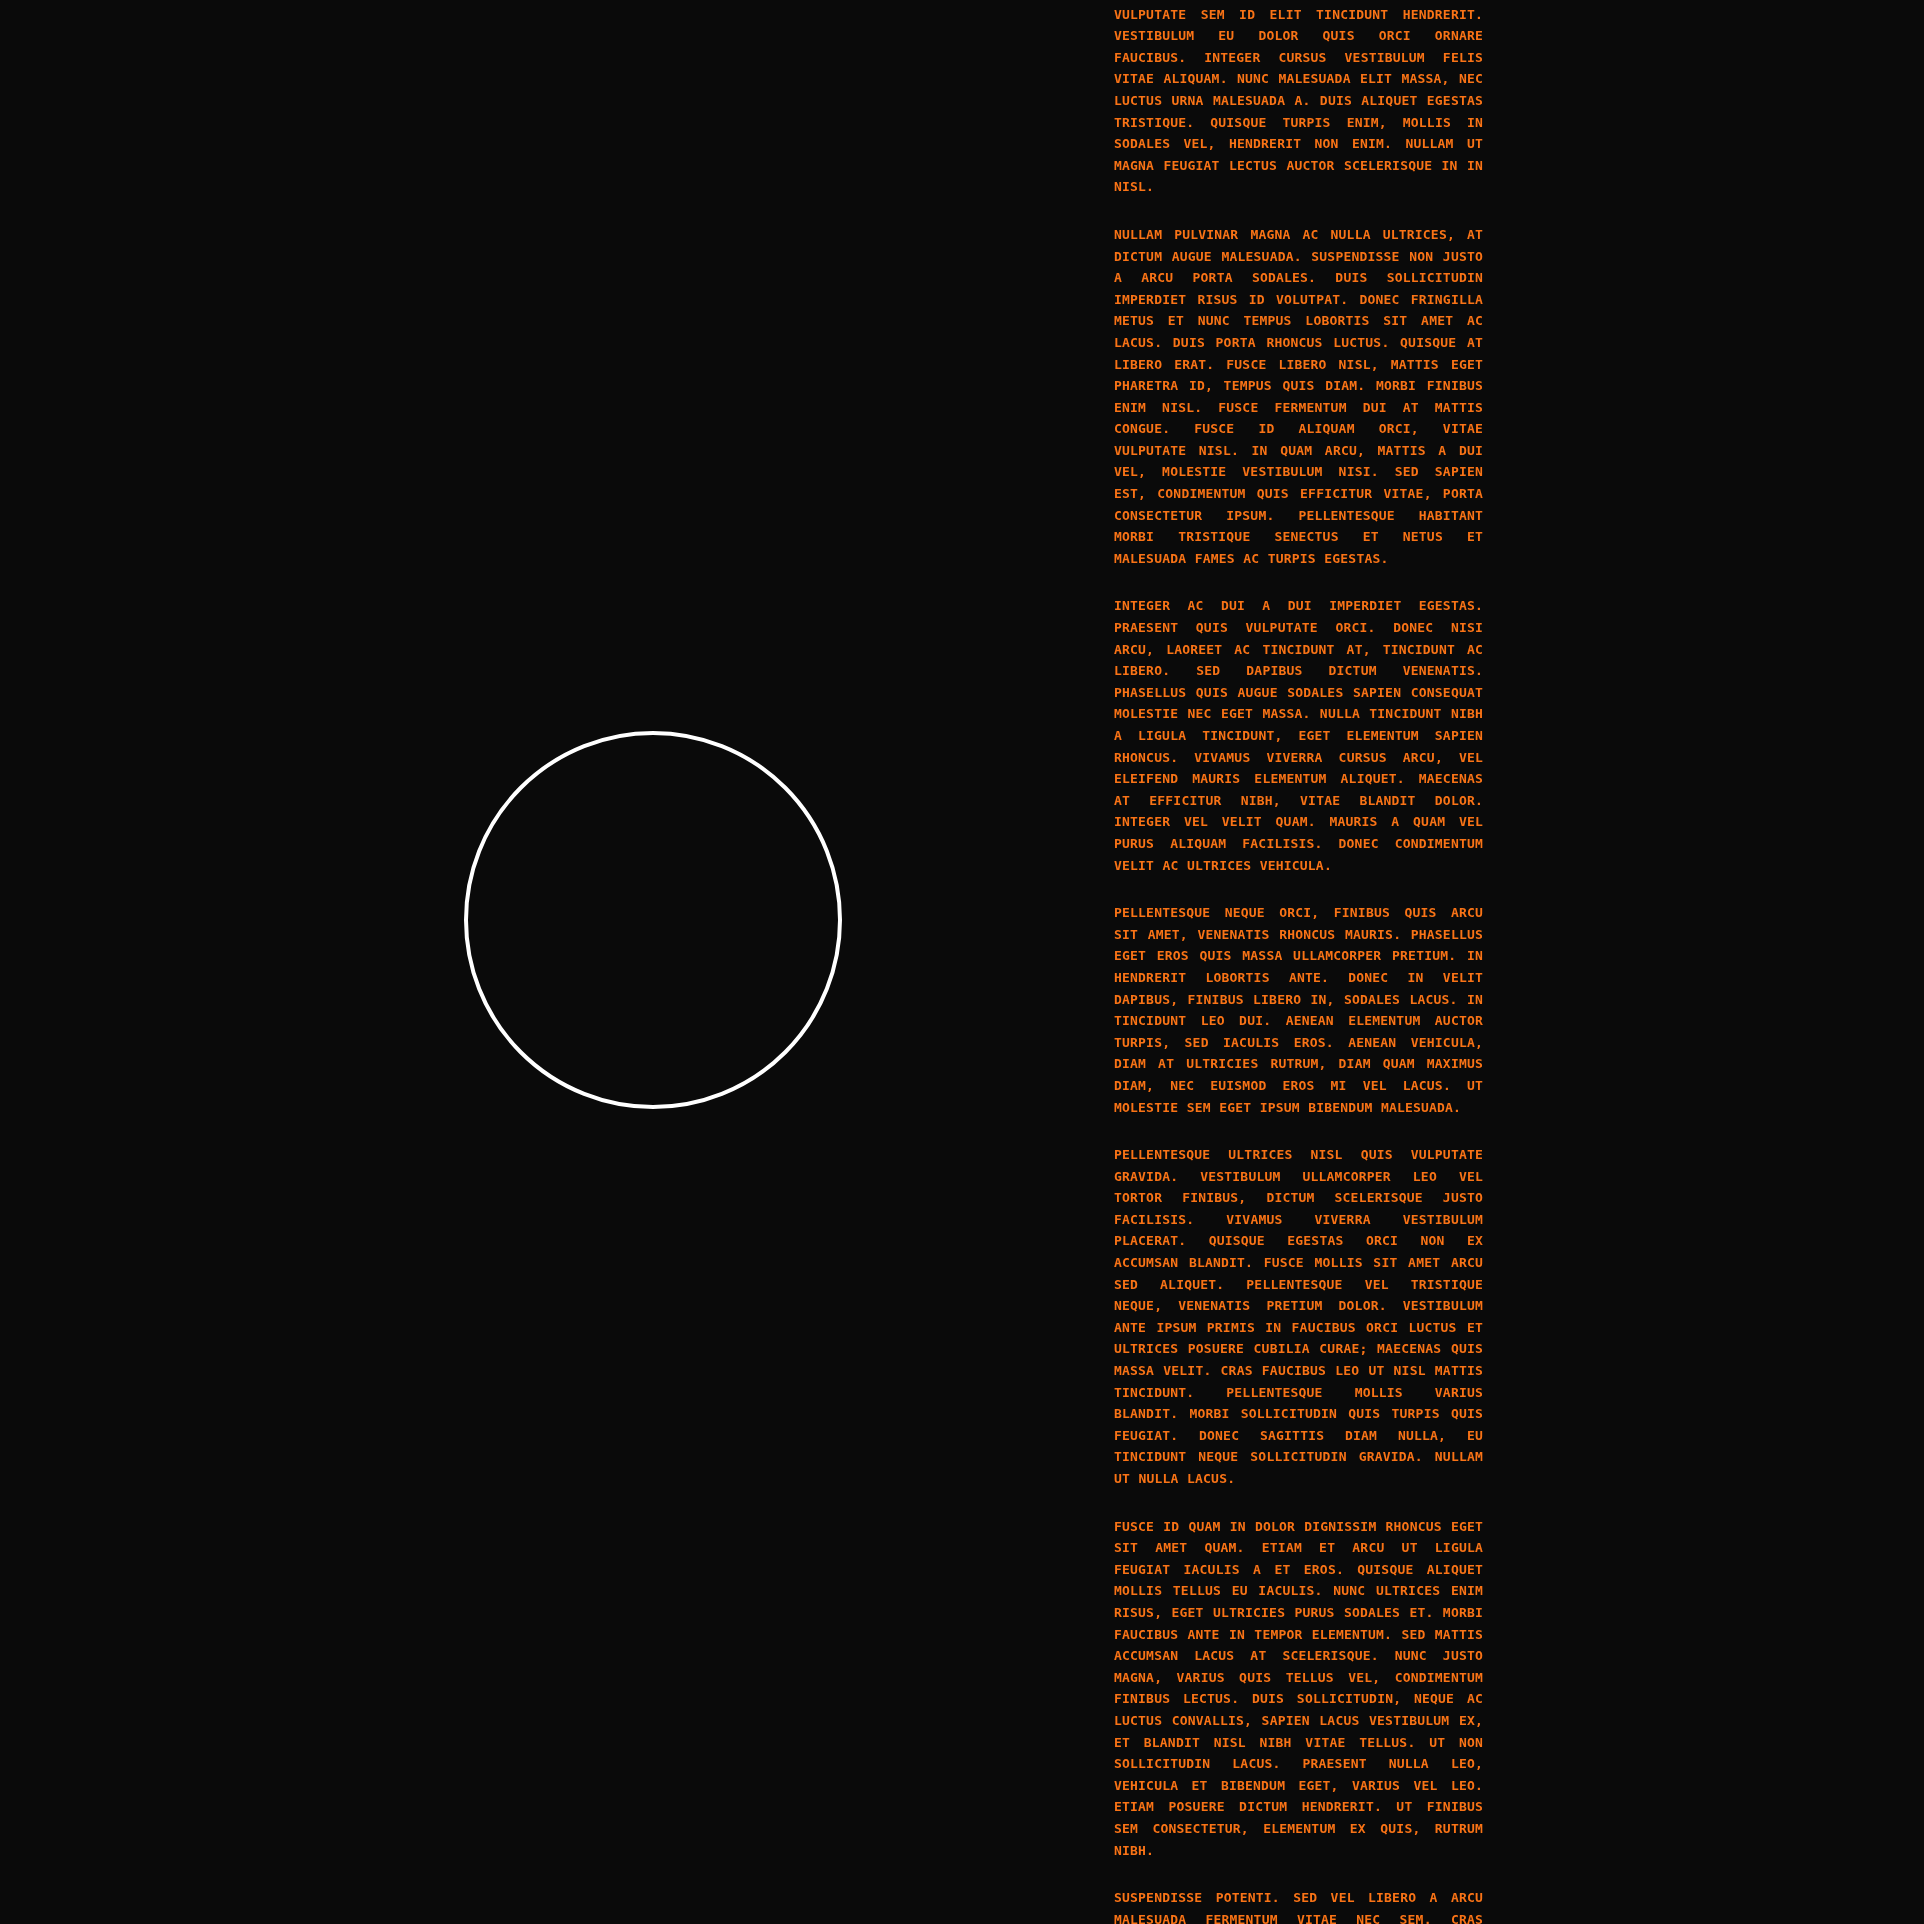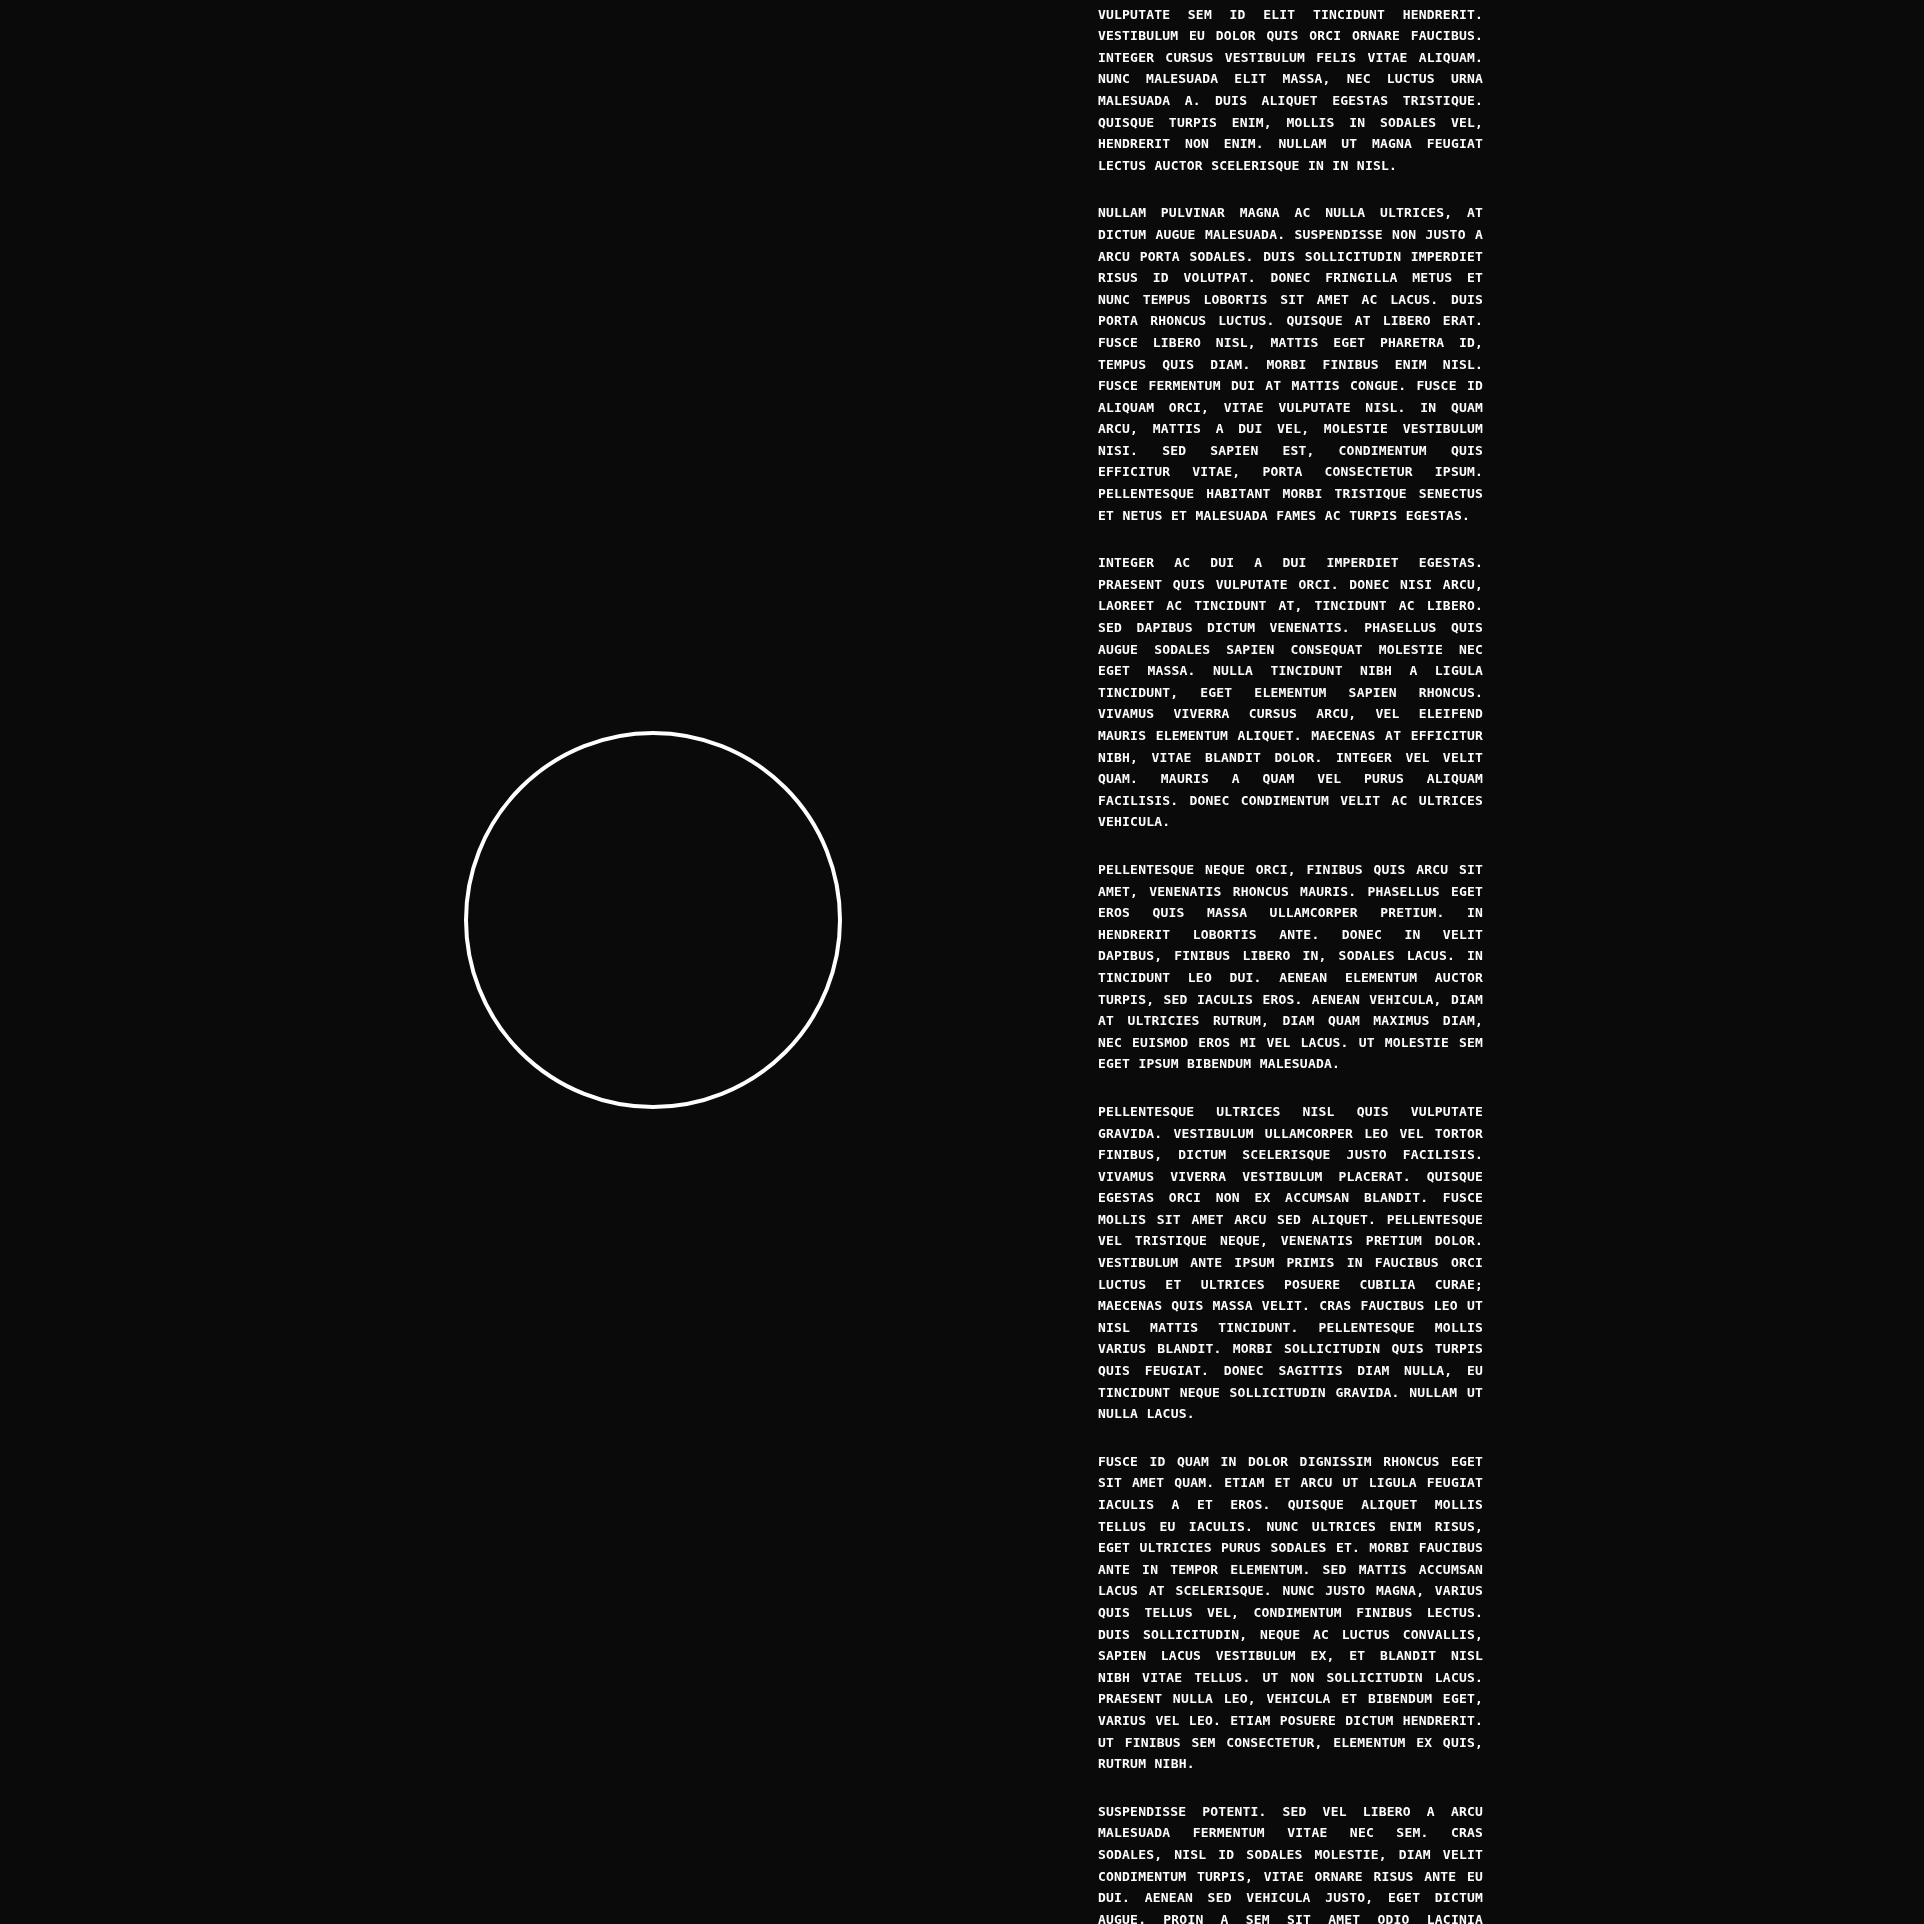--- a/index.html
+++ b/index.html
@@ -46,22 +46,22 @@
     padding-top: 3.6px;
     color: #ffffff;
   }
   .para {
     font-family: "DejaVu Sans Mono", monospace;
     font-size: 13px;
     line-height: 21.6px;
     letter-spacing: 0.2px;
     text-align: justify;
     text-transform: uppercase;
-    color: #ffffff;
-    margin: 0 0 26px 0;
+    color: #f97316;
+    margin: 0 0 26px 16px;
     font-weight: 700;
     word-spacing: 0.4px;
   }
   .para:last-child {
     margin-bottom: 0;
   }
 </style>
 </head>
 <body>
 

